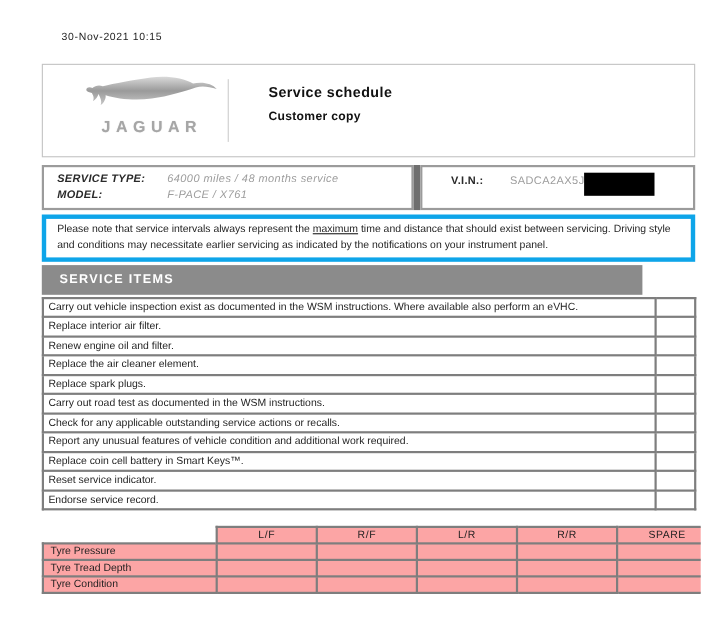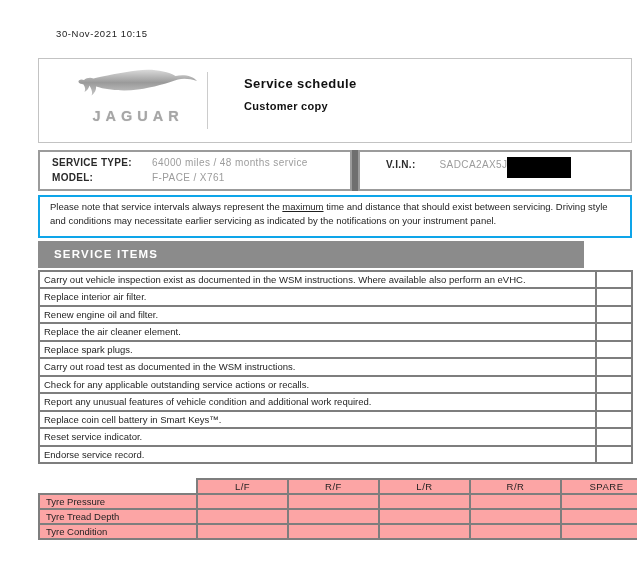--- a/index.html
+++ b/index.html
@@ -23,36 +23,36 @@
   }
   .header-divider {
     position:absolute; left:168px; top:13px; width:1px; height:57px; background:#cccccc;
   }
   .title-block { position:absolute; left:205px; top:17px; }
   .doc-title { font-size:13px; font-weight:bold; letter-spacing:0.4px; color:#111; }
   .doc-subtitle { margin-top:9px; font-size:11px; font-weight:bold; letter-spacing:0.3px; color:#111; }
   
   .info-row { position:absolute; left:22px; top:150px; width:594px; height:41px; display:flex; }
   .info-box { border:2px solid #9b9b9b; box-sizing:border-box; background:#fff; }
-  .info-box.left { width:314px; }
+  .info-box.left { width:338px;font-style:italic; }
   .info-divider { width:6px; background:#6f6f6f; }
   .info-box.right { flex:1; }
   .info-grid {
     display:grid; grid-template-columns:100px auto; padding:4px 0 0 12px;
     font-size:10px; line-height:1.45;
   }
   .lbl { font-weight:bold; color:#2a2a2a; letter-spacing:0.3px; }
   .val { color:#9c9c9c; letter-spacing:0.4px; }
   .vin-line { display:flex; align-items:flex-start; padding:7px 0 0 26px; font-size:10px; }
   .vin-line .val { margin-left:24px; }
   .redaction { display:inline-block; width:64px; height:21px; background:#000; margin-top:-2px; }
   
   .note-box {
     position:absolute; left:22px; top:195px; width:594px; height:43px;
-    border:2px solid #0ea5e9; box-sizing:border-box; padding:3px 10px;
+    border:4px solid #0ea5e9; box-sizing:border-box; padding:3px 10px;
     font-size:9.5px; line-height:1.45; color:#1f1f1f;
   }
   .u { text-decoration:underline; }
   
   .items-heading {
     position:absolute; left:22px; top:241px; width:546px; height:27px;
     background:#8b8b8b; color:#ffffff; font-weight:bold; font-size:11.5px;
     letter-spacing:1.2px; line-height:27px; padding-left:16px; box-sizing:border-box;
   }
   .items-table {

